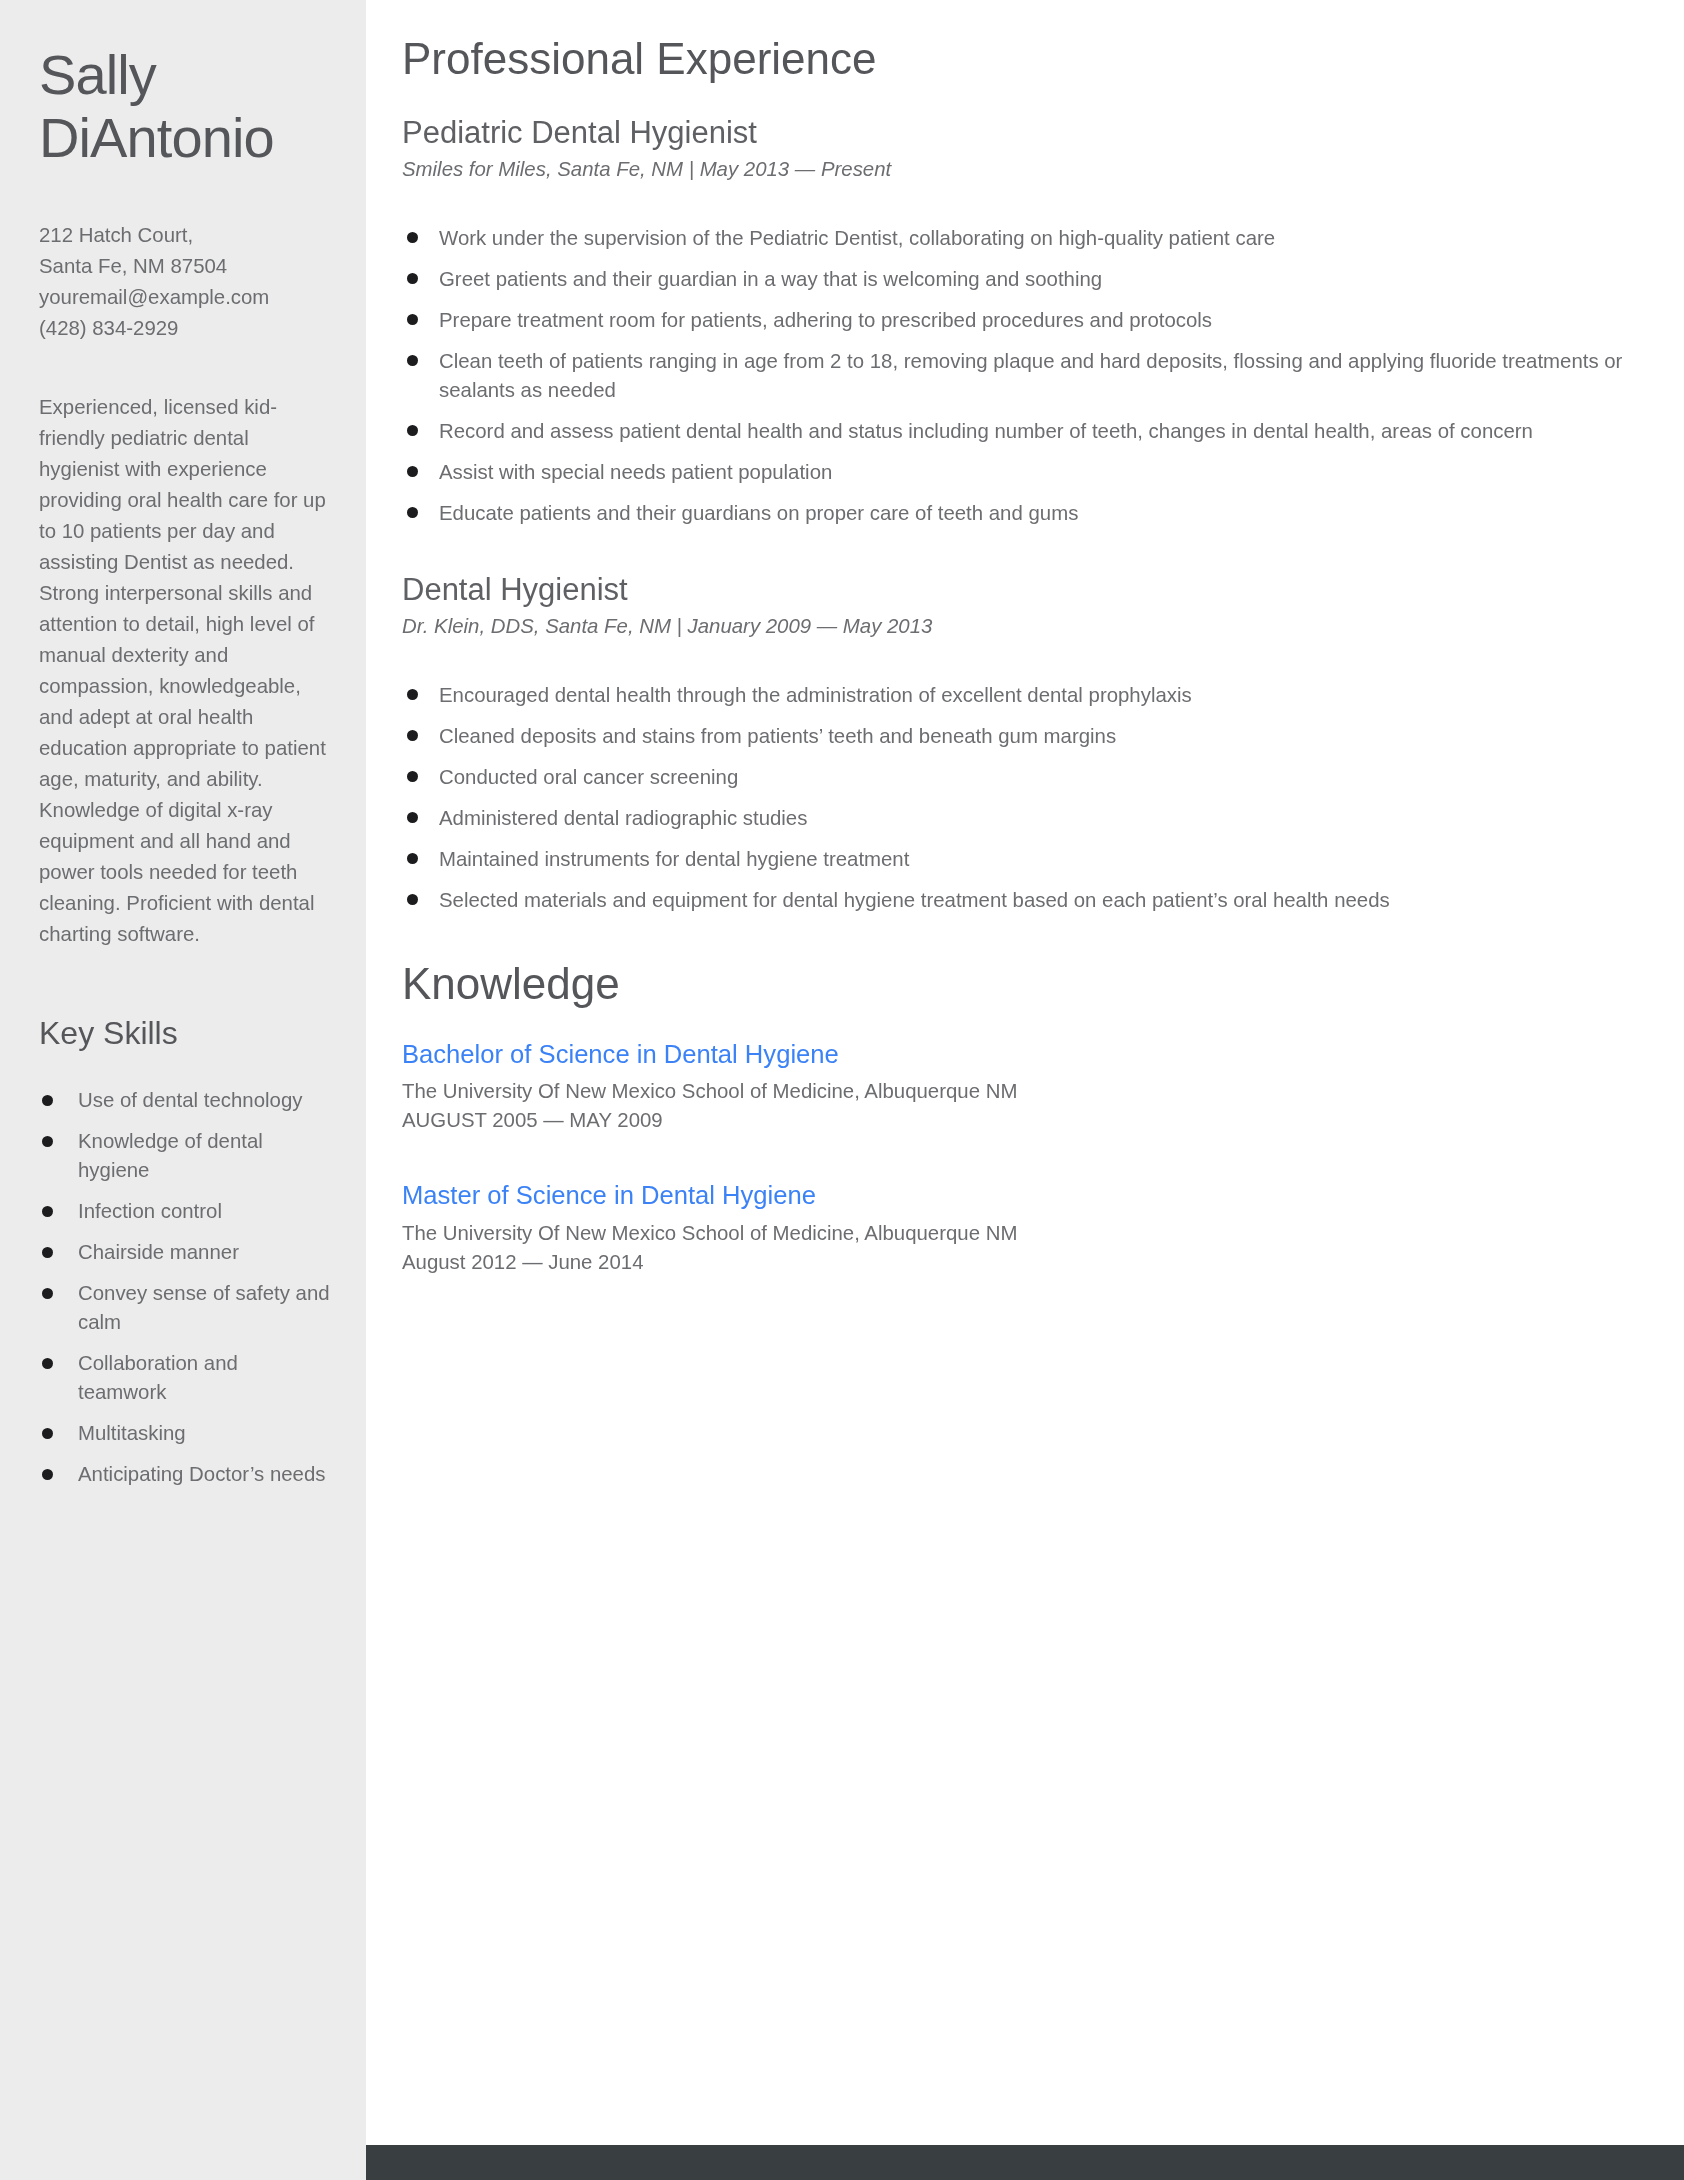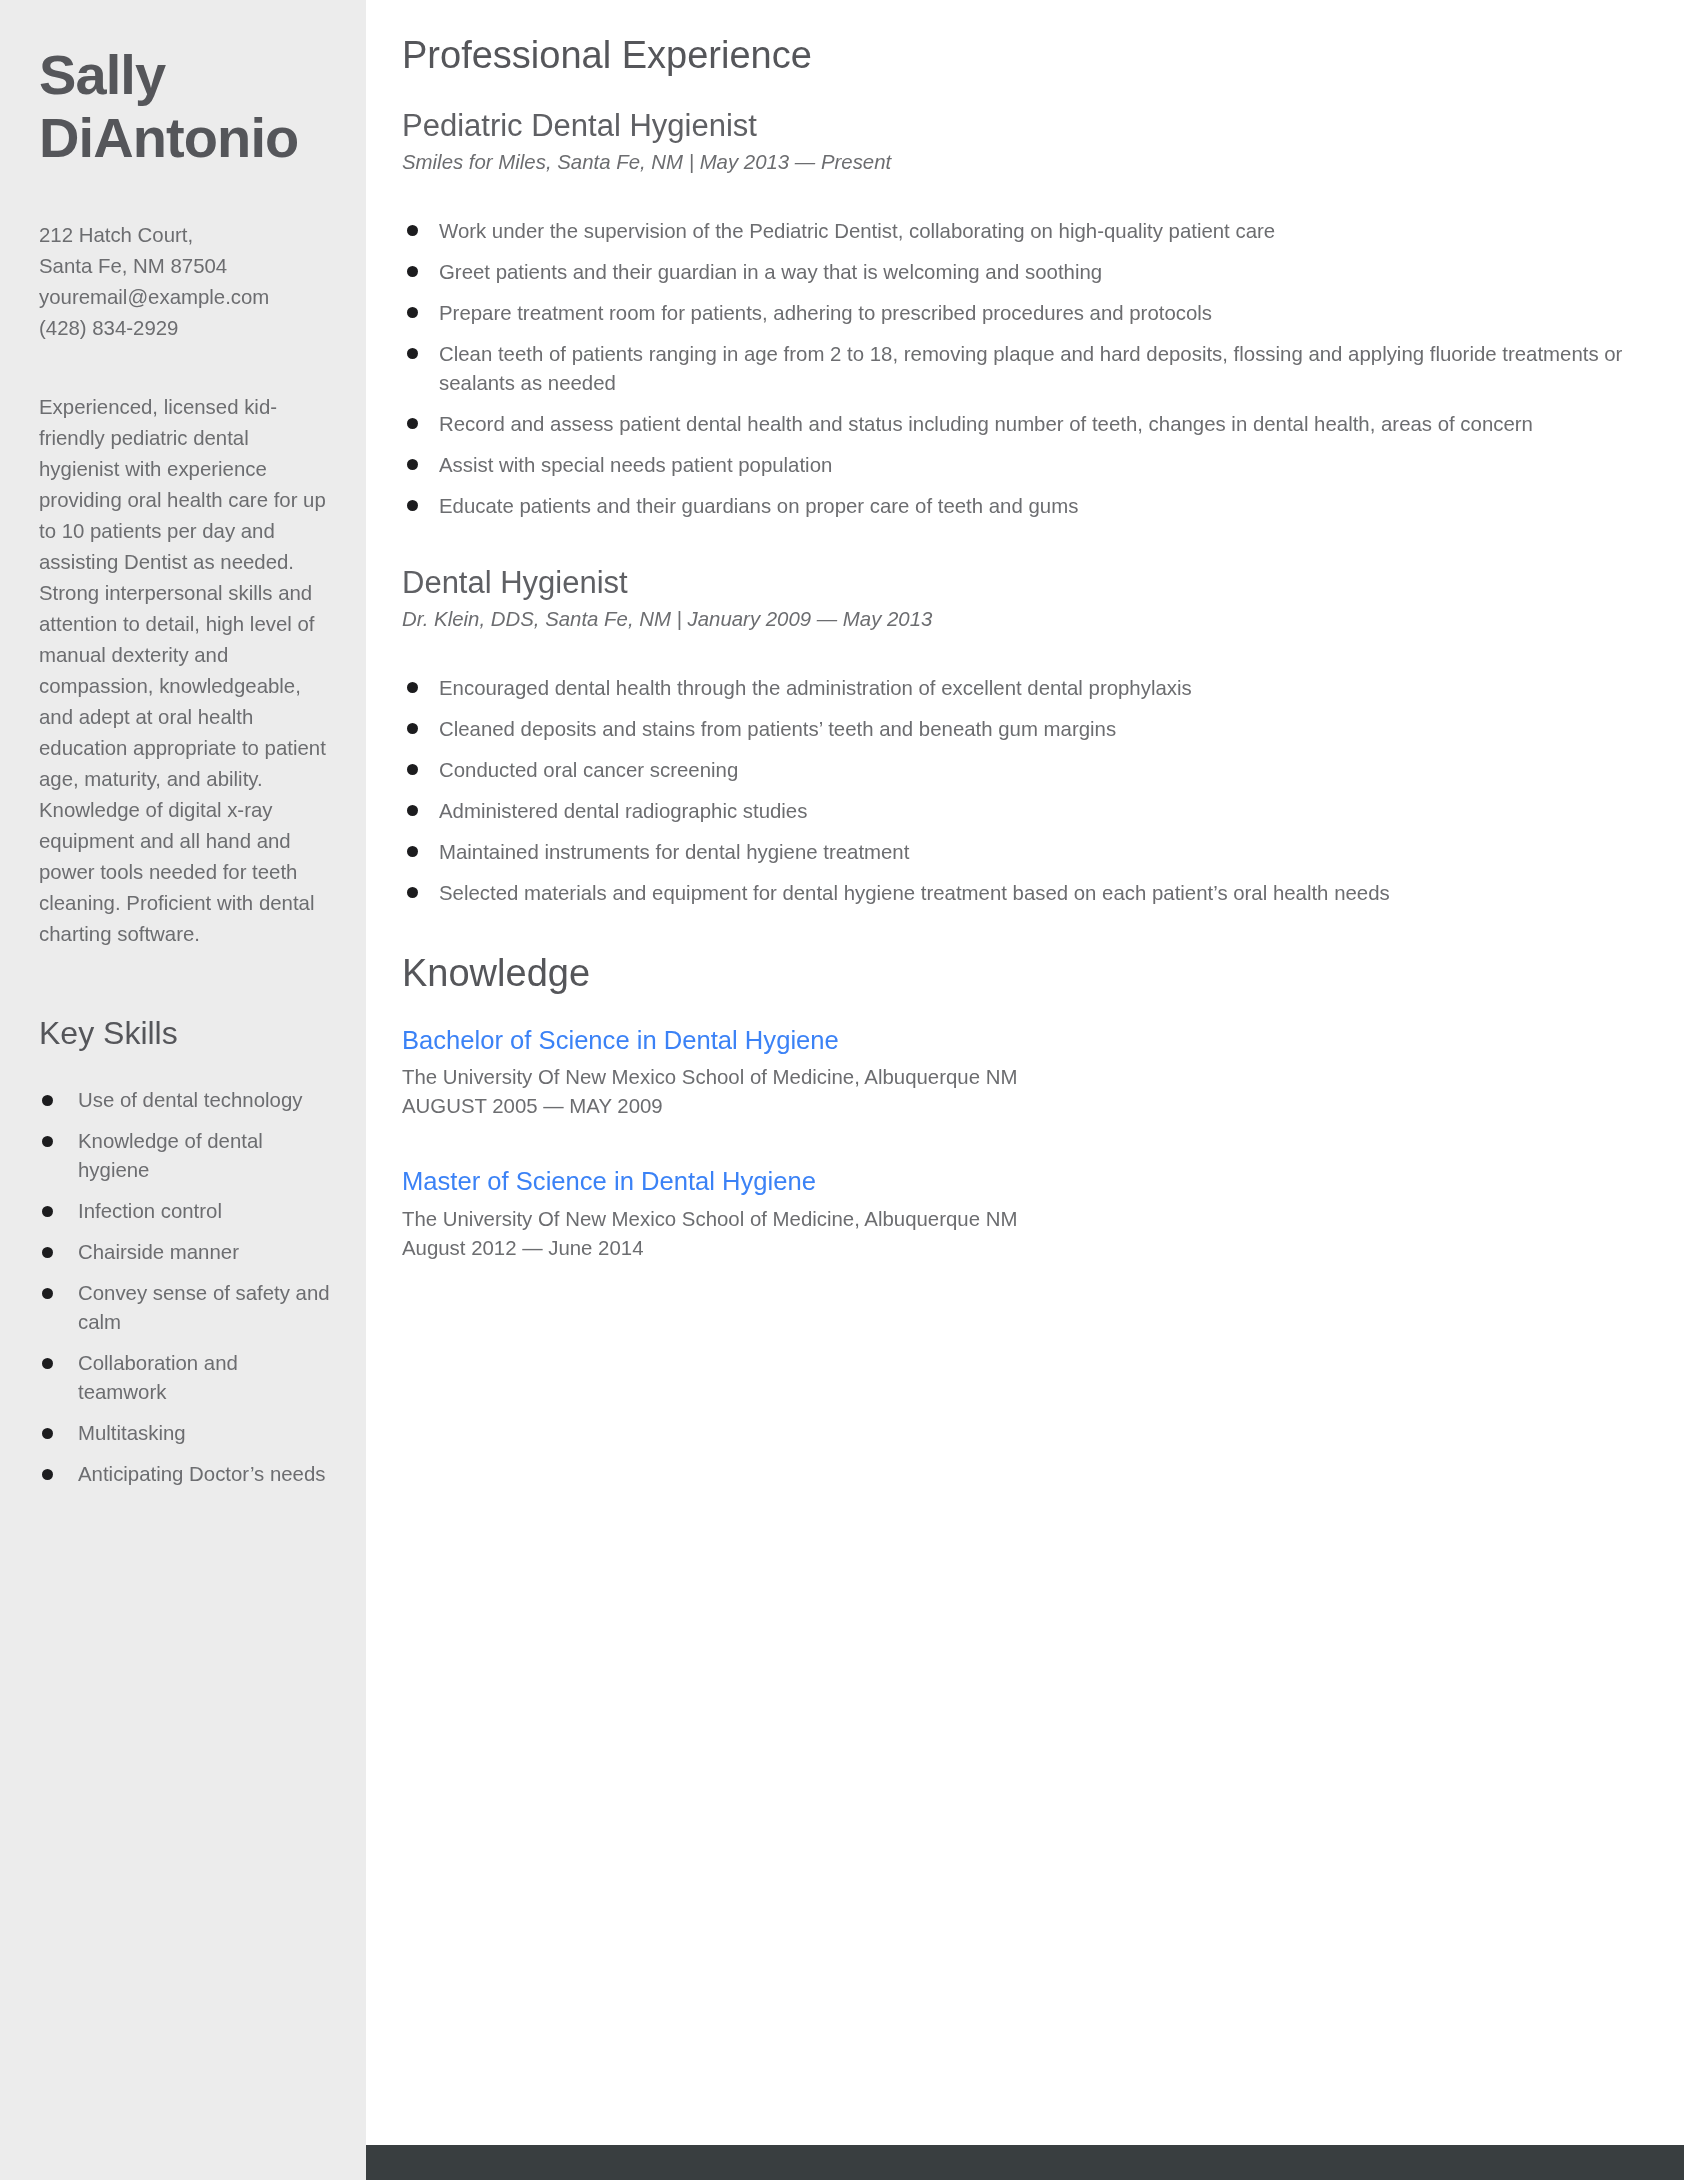--- a/index.html
+++ b/index.html
@@ -20,21 +20,21 @@
     left: 0; top: 0;
     width: 366px;
     height: 2181px;
     background: #ececec;
     padding: 44px 36px 0 39px;
     color: #6c6d70;
   }
   .name {
     font-size: 56px;
     line-height: 1.12;
-    font-weight: 700;
+    font-weight: 400;
     color: #55565a;
     letter-spacing: -0.9px;
     margin: 0 0 51px 0;
   }
   .contact {
     font-size: 20.4px;
     line-height: 31px;
     margin: 0 0 48px 0;
   }
   .summary {
@@ -69,21 +69,21 @@
   }
 
   
   .main {
     position: absolute;
     left: 366px; top: 0; right: 0;
     padding: 34px 60px 0 36px;
     color: #6c6d70;
   }
   .section-heading {
-    font-size: 38px;
+    font-size: 44px;
     font-weight: 400;
     color: #55565a;
     margin: 0 0 31px 0;
   }
   .job { margin-bottom: 44px; }
   .job-title {
     font-size: 31px;
     font-weight: 400;
     color: #5f6064;
     margin: 0 0 6.8px 0;

